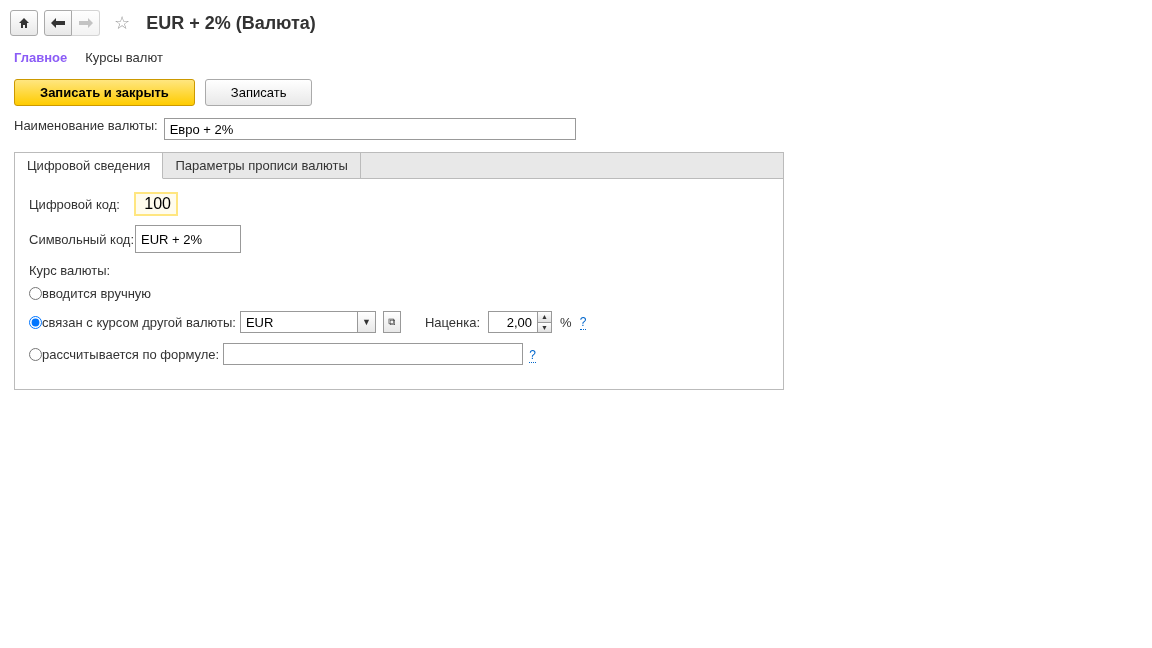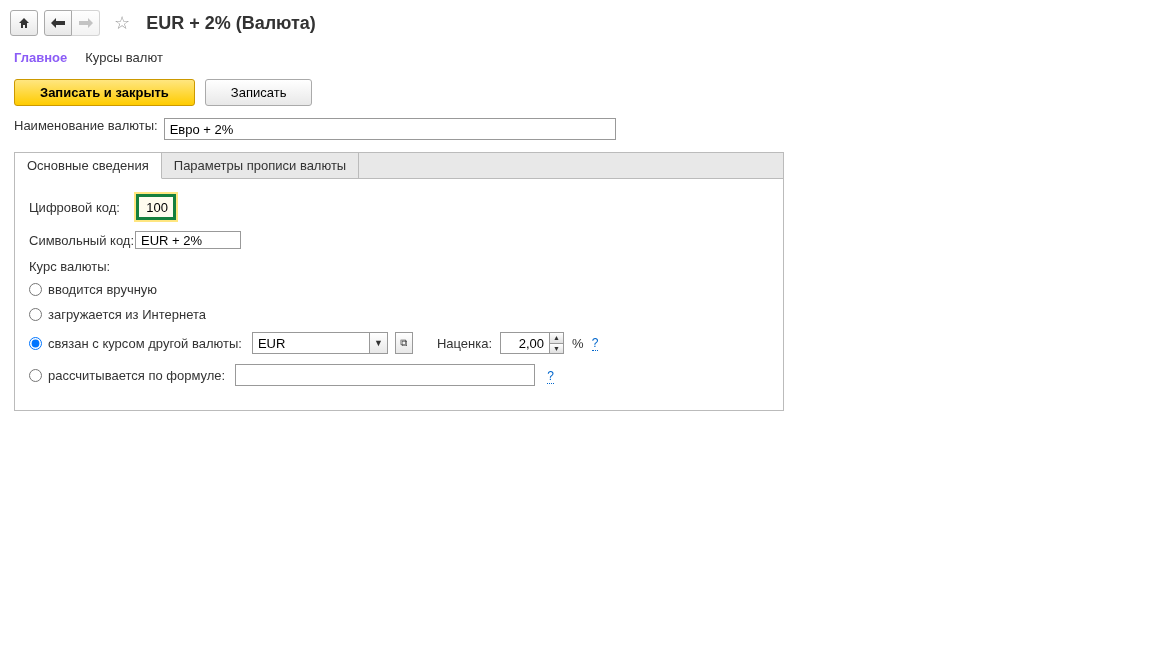--- a/index.html
+++ b/index.html
@@ -98,21 +98,21 @@
       margin-right: 6px;
       min-width: 120px;
     }
     .text-input {
       border: 1px solid #999;
       height: 22px;
       padding: 2px 5px;
       font-size: 13px;
     }
     .text-input.wide {
-      width: 452px;
+      width: 412px;
     }
     .tab-container {
       border: 1px solid #bbb;
       margin: 0 4px;
       width: 770px;
     }
     .tab-header {
       display: flex;
       background: #e8e8e8;
       position: relative;
@@ -139,42 +139,41 @@
     }
     .field-row {
       display: flex;
       align-items: center;
       margin-bottom: 10px;
     }
     .field-label {
       min-width: 106px;
     }
     .code-input {
-      border: 4px solid #15803d;
+      border: 1px solid #15803d;
       background: #fffcee;
       height: 22px;
       width: 42px;
-      padding: 10px 5px;
+      padding: 4px 5px;
       text-align: right;
-      font-size: 13px;
+      font-size: 16px;
       outline: 2px solid #ffe680;
       outline-offset: -1px;
     }
     .sym-input {
       border: 1px solid #999;
-      height: 18px;
+      height: 28px;
       width: 106px;
       padding: 2px 5px;
       font-size: 13px;
     }
     .radio-row {
       display: flex;
       align-items: center;
       margin-bottom: 10px;
-      gap: 6px;
     }
     .radio-row input[type="radio"] {
       margin: 0;
     }
     .radio-label {
       cursor: pointer;
     }
     .inline-controls {
       display: flex;
       align-items: center;
@@ -307,44 +306,40 @@
   <button class="btn">Записать</button>
 </div>
 
 <div class="form-row">
   <span class="form-label">Наименование валюты:</span>
   <input type="text" class="text-input wide" value="Евро + 2%" style="">
 </div>
 
 <div class="tab-container">
   <div class="tab-header">
-    <div class="tab-btn active">Основные сведения</div>
+    <div class="tab-btn active">Цифровой сведения</div>
     <div class="tab-btn">Параметры прописи валюты</div>
     <div class="tab-header-fill"></div>
   </div>
   <div class="tab-content">
     <div class="field-row">
       <span class="field-label">Цифровой код:</span>
       <input type="text" class="code-input" value="100" style="">
     </div>
     <div class="field-row">
       <span class="field-label">Символьный код:</span>
       <input type="text" class="sym-input" value="EUR + 2%" style="">
     </div>
     <div class="section-label">Курс валюты:</div>
 
     <div class="radio-row">
       <input type="radio" name="rate" style="">
       <label class="radio-label">вводится вручную</label>
     </div>
 
-    <div class="radio-row">
-      <input type="radio" name="rate" style="">
-      <label class="radio-label">загружается из Интернета</label>
-    </div>
 
     <div class="radio-row">
       <input type="radio" name="rate" checked="" style="">
       <label class="radio-label">связан с курсом другой валюты:</label>
       <div class="inline-controls">
         <div class="dropdown-wrap">
           <input type="text" class="dropdown-input" value="EUR" style="">
           <div class="dropdown-btn">
             <span>▼</span>
           </div>

